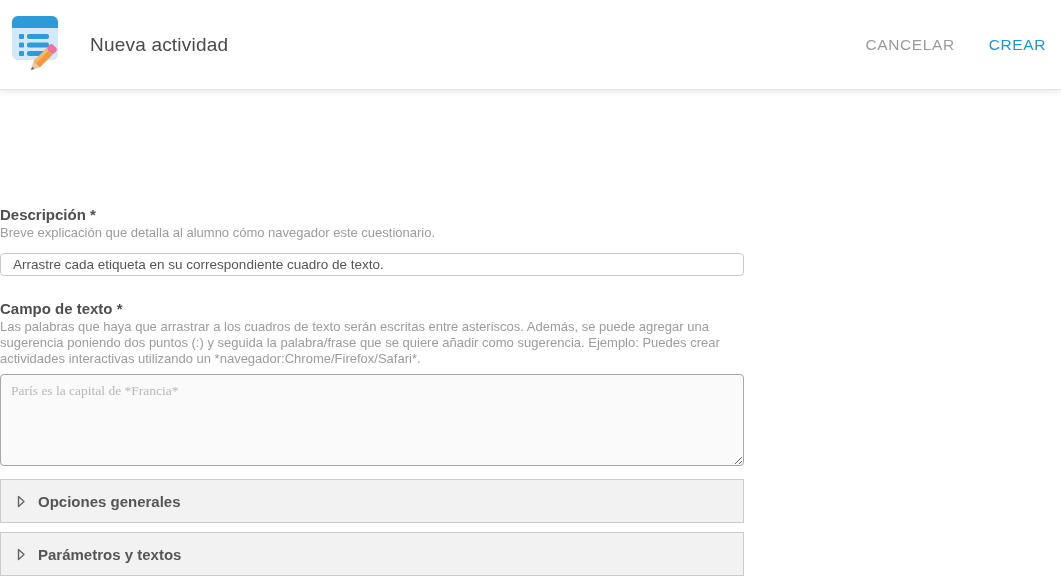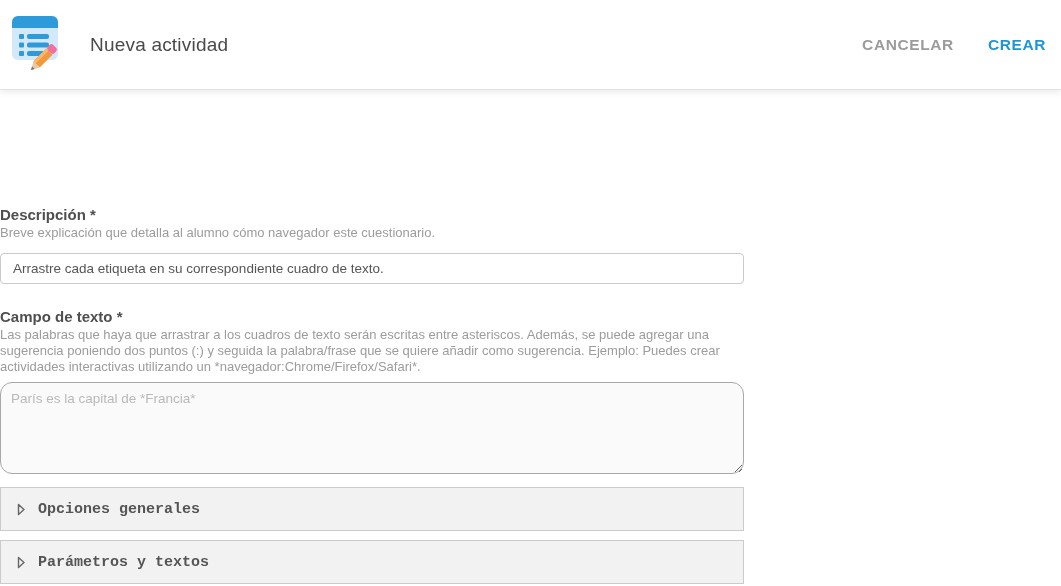--- a/index.html
+++ b/index.html
@@ -31,21 +31,21 @@
   .header-actions {
     margin-left: auto;
     display: flex;
     align-items: center;
     gap: 34px;
   }
   .hdr-btn {
     border: none; background: none; padding: 0;
     font-family: "Liberation Sans", sans-serif;
     font-size: 15.5px;
-    font-weight: 700;
+    font-weight: 400;
     letter-spacing: 0.6px;
     cursor: pointer;
   }
   .hdr-btn.cancel { color: #9b9b9b; }
   .hdr-btn.create { color: #1d96d3; }
 
   
   .form-area {
     width: 744px;
     padding-top: 117px;
@@ -57,41 +57,41 @@
     margin-bottom: 2px;
   }
   .field-help {
     font-size: 13px;
     color: #9c9c9c;
     line-height: 16px;
     margin-bottom: 12px;
   }
   .text-input {
     width: 100%;
-    height: 31px;
+    height: 23px;
     border: 1px solid #cacaca;
     border-radius: 4px;
     padding: 0 12px;
     font-family: "Liberation Sans", sans-serif;
     font-size: 13.5px;
     color: #555555;
     background: #ffffff;
     outline: none;
     margin-bottom: 24px;
   }
   .campo-block .field-help { margin-bottom: 7px; }
   .text-area {
     display: block;
     width: 100%;
     height: 92px;
     border: 1px solid #a8a8a8;
-    border-radius: 12px;
+    border-radius: 4px;
     background: #fafafa;
     padding: 8px 10px;
-    font-family: Liberation Sans, sans-serif;
+    font-family: Liberation Serif, serif;
     font-size: 13.5px;
     color: #555555;
     outline: none;
     resize: both;
     margin-bottom: 13px;
   }
   .text-area::placeholder { color: #b9b9b9; opacity: 1; }
   .text-input::placeholder { color: #b9b9b9; opacity: 1; }
 
   
@@ -99,21 +99,20 @@
     height: 44px;
     background: #f2f2f2;
     border: 1px solid #cbcbcb;
     display: flex;
     align-items: center;
     gap: 12px;
     padding: 0 16px;
     margin-bottom: 9px;
     cursor: pointer;
     user-select: none;
-    font-family: Liberation Mono, monospace;
   }
   .accordion-label {
     font-size: 15px;
     font-weight: 700;
     color: #555555;
   }
   .chevron { flex: 0 0 auto; display: flex; }
 </style>
 </head>
 <body>

